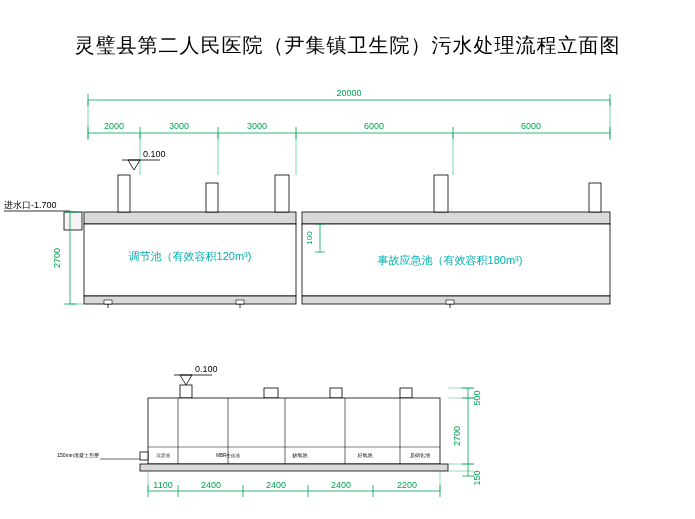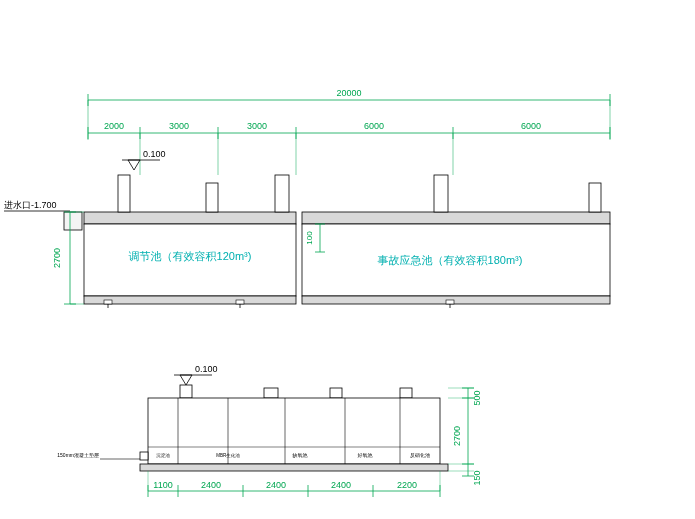--- a/index.html
+++ b/index.html
@@ -22,20 +22,21 @@
     white-space:nowrap;
   }
   svg{position:absolute;left:0;top:0;}
   text{font-family:"Liberation Sans","DejaVu Sans",sans-serif;}
 </style>
 </head>
 <body>
 
 <div id="root">
 
+  <div class="title">灵璧县第二人民医院（尹集镇卫生院）污水处理流程立面图</div>
 
   <svg width="695" height="519">
 
     <g>
       <line x1="88" y1="100" x2="610" y2="100" stroke="#00a651" stroke-width="0.8"></line>
       <line x1="88" y1="94" x2="88" y2="106" stroke="#00a651" stroke-width="0.8"></line>
       <line x1="610" y1="94" x2="610" y2="106" stroke="#00a651" stroke-width="0.8"></line>
 
       <line x1="88" y1="100" x2="88" y2="140" stroke="#00a651" stroke-width="0.5"></line>
       <line x1="610" y1="100" x2="610" y2="140" stroke="#00a651" stroke-width="0.5"></line>

